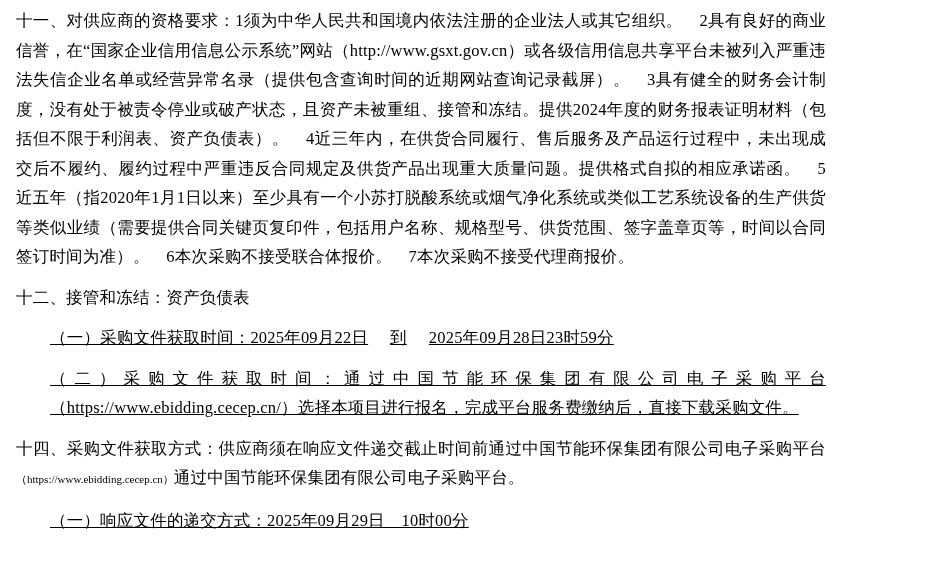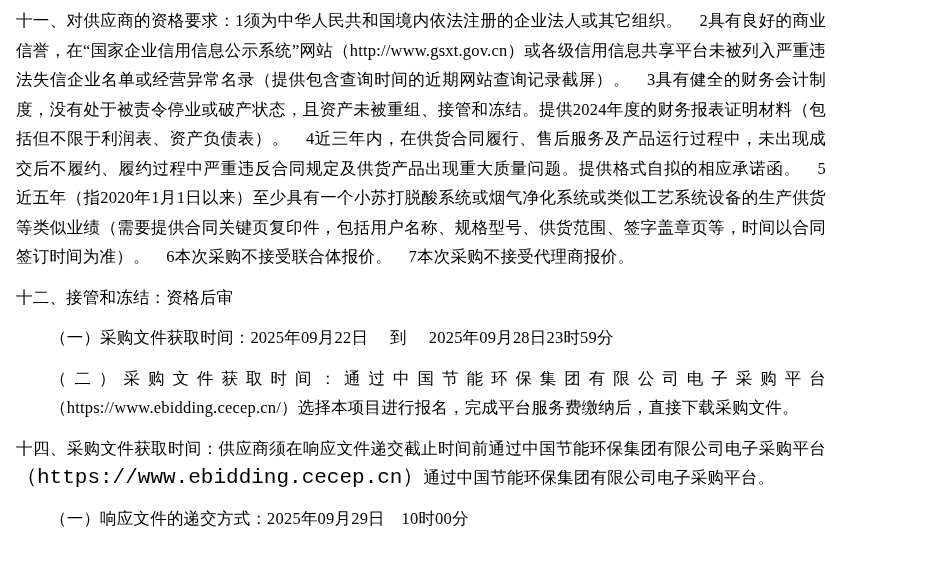--- a/index.html
+++ b/index.html
@@ -33,55 +33,56 @@
     letter-spacing: 0.2px;
   }
   .para-block {
     margin-bottom: 10px;
   }
   .sect-head {
     margin: 0 0 11px 0;
   }
   .sub-item {
     padding-left: 34px;
+    text-decoration: underline;
   }
   .hang {
     text-indent: 0;
   }
   .mono {
-    font-family: Liberation Mono, monospace;
-    font-size: 21px;
+    font-family: Liberation Serif, serif;
+    font-size: 11px;
     letter-spacing: 0;
   }
   .gap-md {
     display: inline-block;
     width: 22px;
   }
 </style>
 </head>
 <body>
 
 <div class="page">
   <div class="doc-body">
 
     <div class="para-block">
       <p><span>十一、对供应商的资格要求：</span><span>1须为中华人民共和国境内依法注册的企业法人或其它组织。　2具有良好的商业信誉，在“国家企业信用信息公示系统”网站（http://www.gsxt.gov.cn）或各级信用信息共享平台未被列入严重违法失信企业名单或经营异常名录（提供包含查询时间的近期网站查询记录截屏）。　3具有健全的财务会计制度，没有处于被责令停业或破产状态，且资产未被重组、接管和冻结。提供2024年度的财务报表证明材料（包括但不限于利润表、资产负债表）。　4近三年内，在供货合同履行、售后服务及产品运行过程中，未出现成交后不履约、履约过程中严重违反合同规定及供货产品出现重大质量问题。提供格式自拟的相应承诺函。　5近五年（指2020年1月1日以来）至少具有一个小苏打脱酸系统或烟气净化系统或类似工艺系统设备的生产供货等类似业绩（需要提供合同关键页复印件，包括用户名称、规格型号、供货范围、签字盖章页等，时间以合同签订时间为准）。　6本次采购不接受联合体报价。　7本次采购不接受代理商报价。</span></p>
     </div>
 
     <div class="para-block sect-head">
-      <p><span>十二、接管和冻结：</span><span>资格后审</span></p>
+      <p><span>十二、接管和冻结：</span><span>资产负债表</span></p>
     </div>
 
     <div class="para-block">
       <p class="sub-item"><span>（一）采购文件获取时间：</span><span>2025年09月22日</span><span class="gap-md"></span><span>到</span><span class="gap-md"></span><span>2025年09月28日23时59分</span></p>
       <p class="sub-item hang"><span>（二）采购文件获取时间：</span><span>通过中国节能环保集团有限公司电子采购平台（https://www.ebidding.cecep.cn/）选择本项目进行报名，完成平台服务费缴纳后，直接下载采购文件。</span></p>
     </div>
 
     <div class="para-block">
-      <p><span>十四、采购文件获取时间：</span><span>供应商须在响应文件递交截止时间前通过中国节能环保集团有限公司电子采购平台</span><span class="mono">（https://www.ebidding.cecep.cn）</span><span>通过中国节能环保集团有限公司电子采购平台。</span></p>
+      <p><span>十四、采购文件获取方式：</span><span>供应商须在响应文件递交截止时间前通过中国节能环保集团有限公司电子采购平台</span><span class="mono">（https://www.ebidding.cecep.cn）</span><span>通过中国节能环保集团有限公司电子采购平台。</span></p>
     </div>
 
     <div class="para-block">
       <p class="sub-item"><span>（一）响应文件的递交方式：</span><span>2025年09月29日　10时00分</span></p>
     </div>
 
   </div>
 </div>
 
 </body></html>

